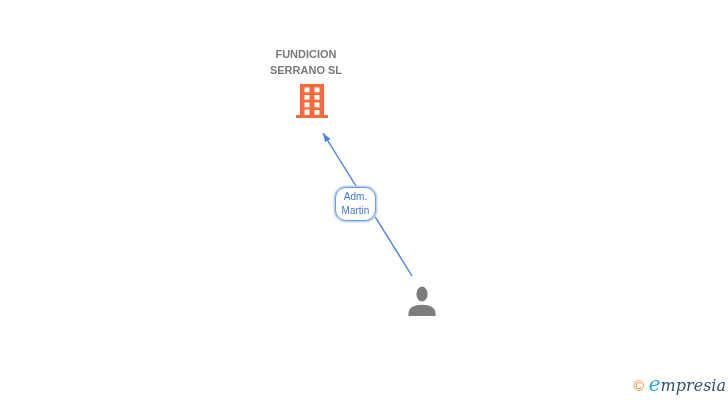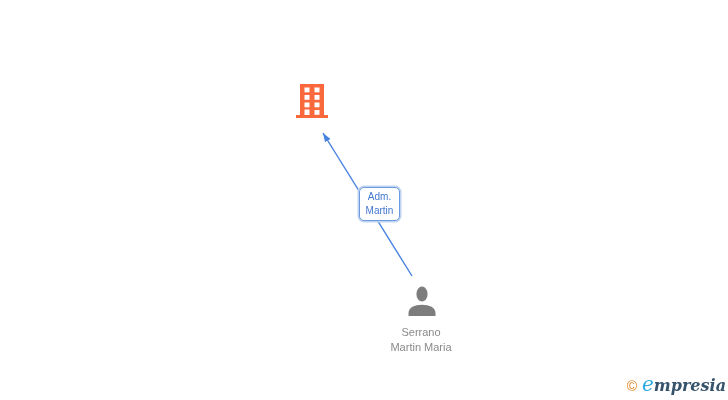--- a/index.html
+++ b/index.html
@@ -45,28 +45,28 @@
     left: 296px;
     top: 84px;
     width: 32px;
     height: 34px;
     cursor: pointer;
   }
   .building-icon .bld { fill: var(--building, #FA693C); }
   .building-icon .win { fill: #ffffff; }
   .rel-box {
     position: absolute;
-    left: 359px;
+    left: 335px;
     top: 187px;
     width: 41px;
     height: 34px;
     box-sizing: border-box;
     background: #ffffff;
     border: 1px solid var(--box-border, #6C9BE2);
-    border-radius: 5px;
+    border-radius: 11px;
     box-shadow: 0 0 0 1.5px var(--box-halo, #C0D4F0);
     text-align: center;
     font-size: 10px;
     line-height: 14px;
     padding-top: 2px;
     color: var(--box-text, #4377CE);
   }
   .user-icon {
     position: absolute;
     left: 407px;
@@ -103,37 +103,40 @@
     font-family: "DejaVu Serif", serif;
     font-style: italic;
     font-size: 20px;
     color: var(--logo-initial, #2BA9E0);
   }
   .brand .brand-rest {
     font-family: "DejaVu Serif", serif;
     font-style: italic;
     font-size: 16px;
     color: var(--logo-text, #35536B);
-    font-weight: bold;
   }
 </style>
 </head>
 <body>
 
 <div class="canvas">
 
   <svg class="edge-layer" viewBox="0 0 728 400" xmlns="http://www.w3.org/2000/svg">
     <defs>
       <marker id="arrowhead" markerUnits="userSpaceOnUse" markerWidth="10" markerHeight="8" refX="9" refY="4" orient="auto">
         <path class="arrowhead-path" d="M0,0.8 L9,4 L0,7.2 Z"></path>
       </marker>
     </defs>
     <line x1="412" y1="276" x2="323" y2="133" marker-end="url(#arrowhead)"></line>
   </svg>
 
+  <div class="company-name">
+    <div>FUNDICION</div>
+    <div>SERRANO SL</div>
+  </div>
 
   <svg class="building-icon" viewBox="0 0 32 34" xmlns="http://www.w3.org/2000/svg">
     <rect class="bld" x="0" y="31" width="32" height="3"></rect>
     <rect class="bld" x="4" y="0" width="24" height="31"></rect>
     <rect class="win" x="8.5" y="3.5" width="5" height="4.8"></rect>
     <rect class="win" x="18.5" y="3.5" width="5" height="4.8"></rect>
     <rect class="win" x="8.5" y="11" width="5" height="4.8"></rect>
     <rect class="win" x="18.5" y="11" width="5" height="4.8"></rect>
     <rect class="win" x="8.5" y="18.5" width="5" height="4.8"></rect>
     <rect class="win" x="18.5" y="18.5" width="5" height="4.8"></rect>
@@ -144,24 +147,20 @@
   <div class="rel-box">
     <div>Adm.</div>
     <div>Martin</div>
   </div>
 
   <svg class="user-icon" viewBox="0 0 30 30" xmlns="http://www.w3.org/2000/svg">
     <ellipse class="usr" cx="15" cy="8" rx="5.6" ry="7.5"></ellipse>
     <path class="usr" d="M1.5,30 L1.5,27.5 C1.5,21.5 7.5,18.8 15,18.8 C22.5,18.8 28.5,21.5 28.5,27.5 L28.5,30 Z"></path>
   </svg>
 
-  <div class="person-name">
-    <div>Serrano</div>
-    <div>Martin Maria</div>
-  </div>
 
   <div class="brand">
     <span class="copyright">©</span>
     <span class="brand-initial">e</span>
     <span class="brand-rest">mpresia</span>
   </div>
 
 </div>
 
 </body></html>

